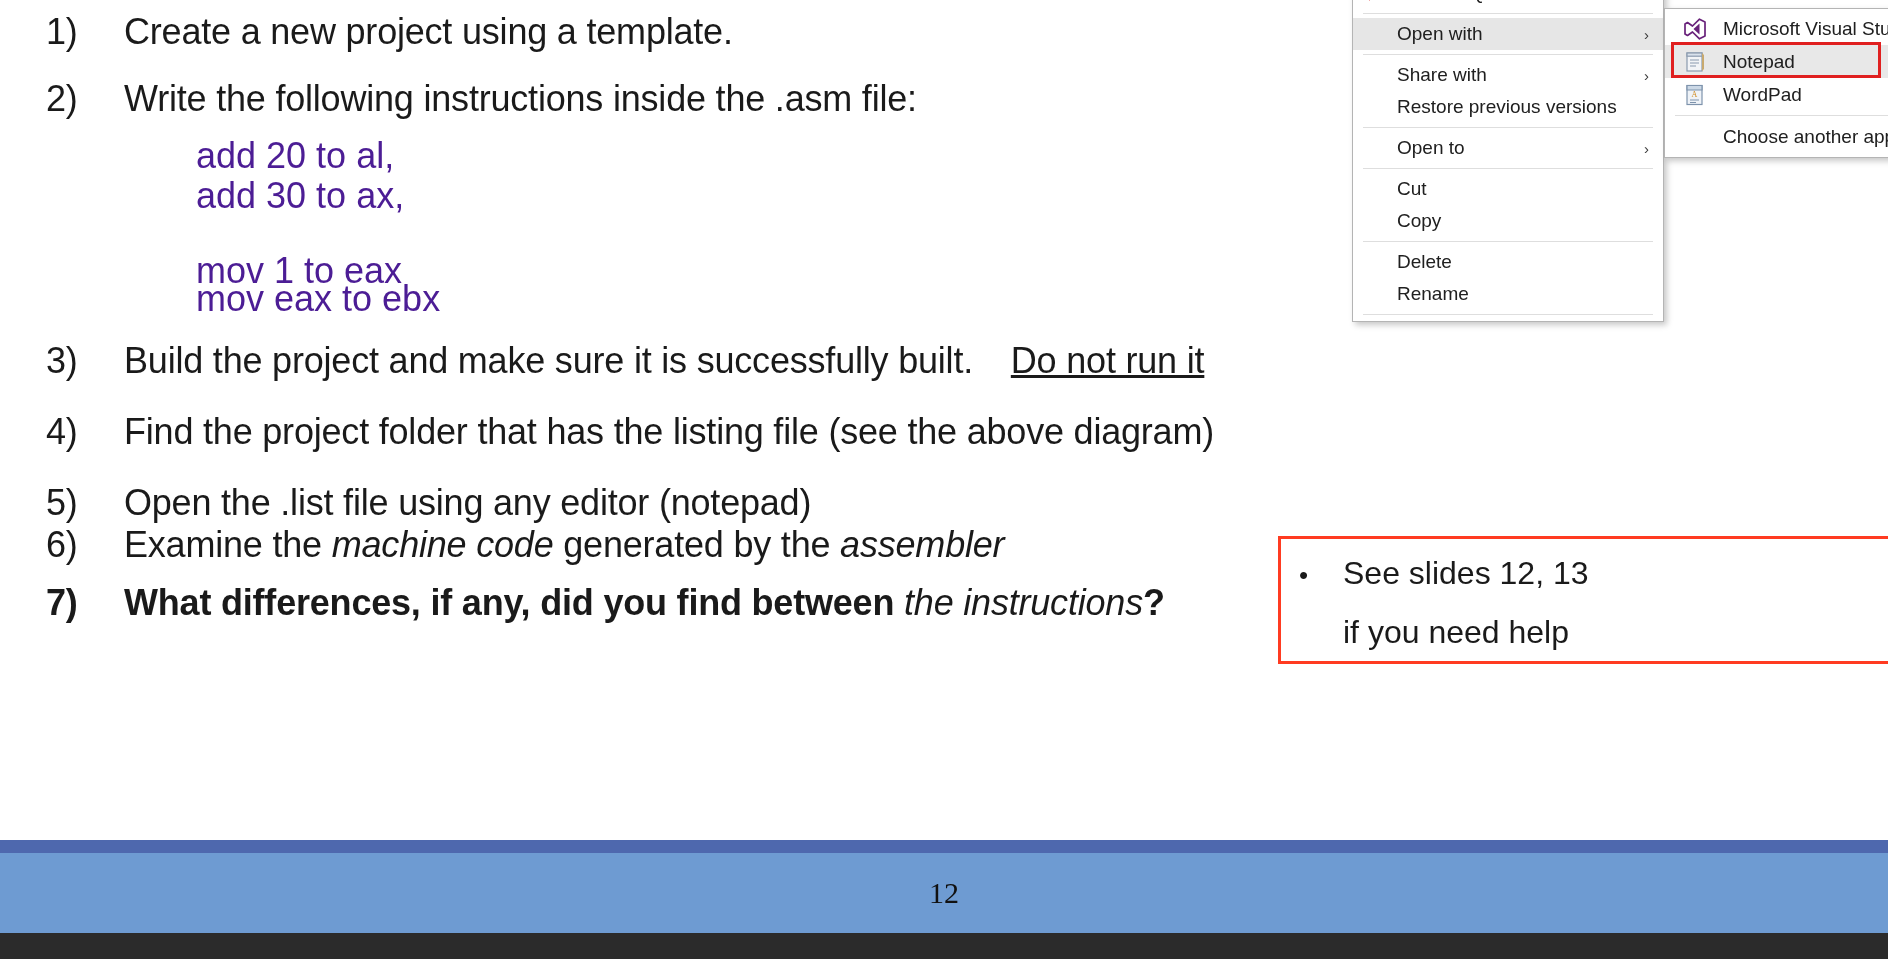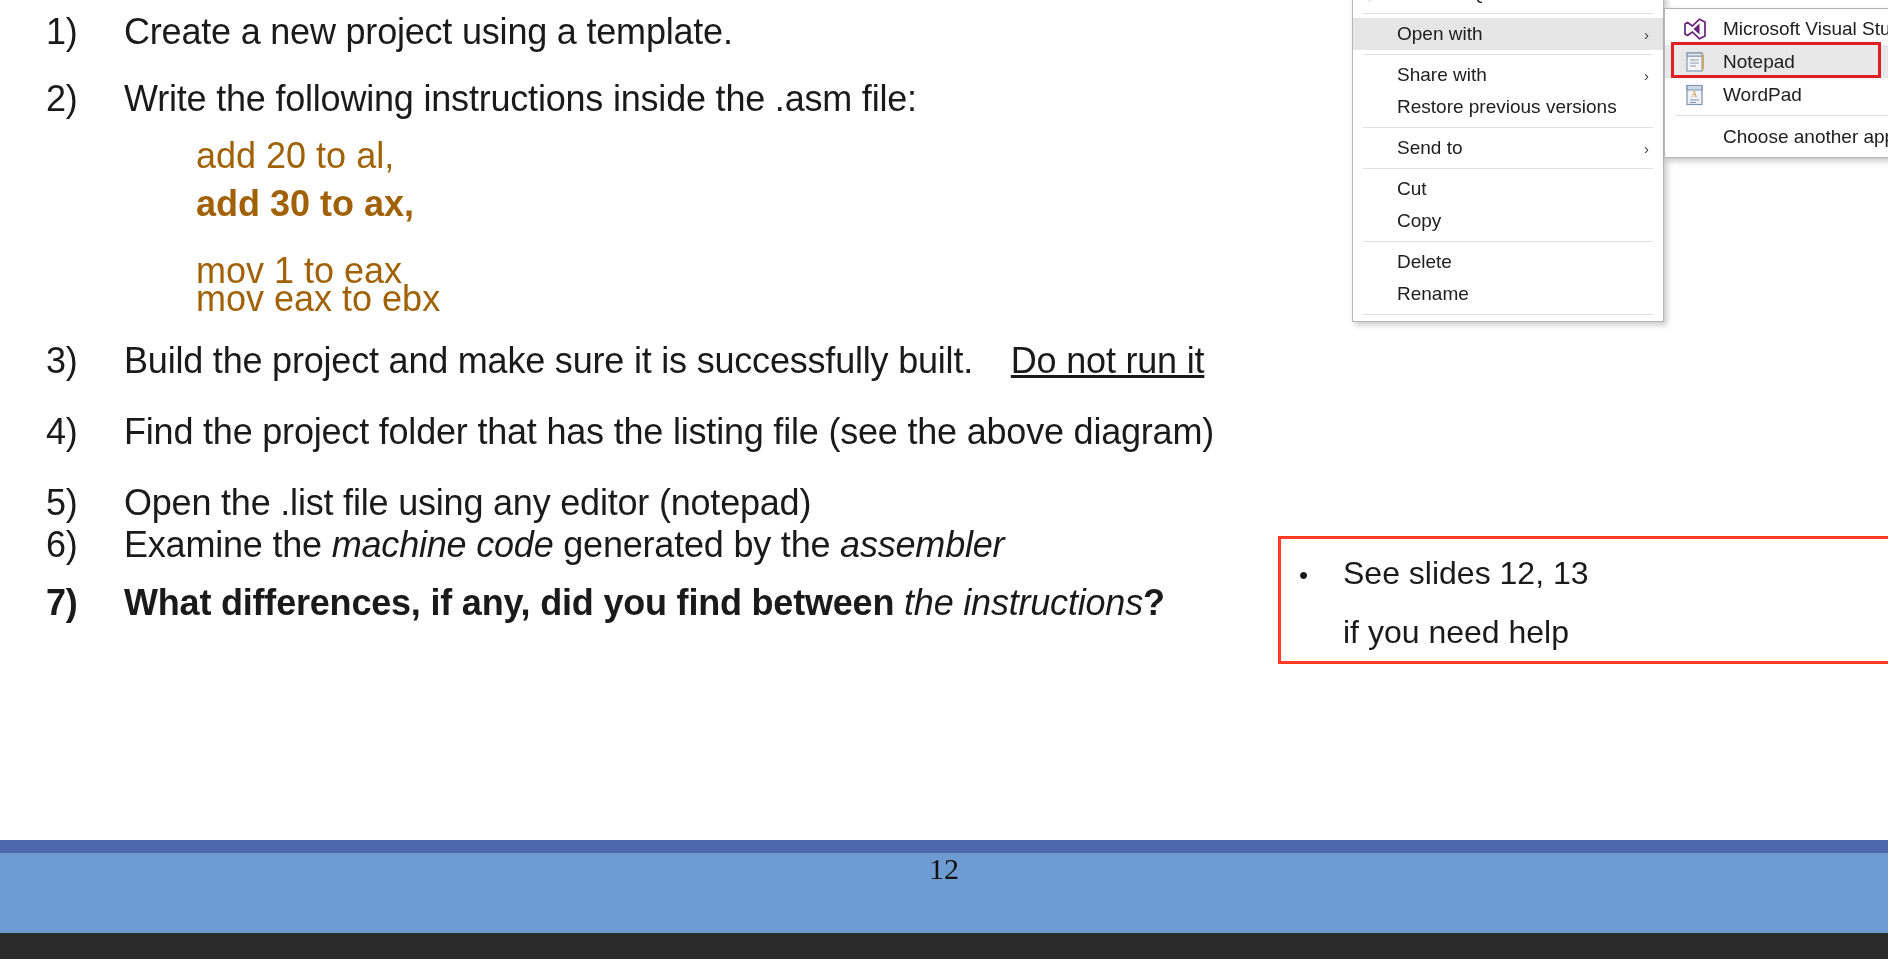--- a/index.html
+++ b/index.html
@@ -42,21 +42,21 @@
   }
   .step .txt { display: inline; }
   .step.bold { font-weight: bold; }
   .step .it { font-style: italic; }
   .step .bi { font-style: italic; font-weight: normal; }
   .step .ul { text-decoration: underline; margin-left: 28px; }
 
   .codeline {
     position: absolute;
     left: 196px;
-    color: #a16207;
+    color: #4c1d95;
     font-size: 36px;
     line-height: 1.12;
     white-space: nowrap;
     font-stretch: condensed;
   }
 
   
   #callout {
     position: absolute;
     left: 1278px;
@@ -99,21 +99,21 @@
     background: #4E68AE;
   }
   #footer-band {
     position: absolute;
     left: 0; top: 853px;
     width: 1888px; height: 80px;
     background: #6E9BD2;
   }
   #footer-pagenum {
     position: absolute;
-    left: 0; top: 829px;
+    left: 0; top: 853px;
     width: 1888px; height: 80px;
     display: flex;
     align-items: center;
     justify-content: center;
     color: #111111;
     font-family: "Liberation Serif", serif;
     font-size: 30px;
   }
   #footer-strip-bottom {
     position: absolute;
@@ -222,21 +222,21 @@
     <span class="num">1)</span>
     <span class="txt">Create a new project using a template.</span>
   </div>
 
   <div class="step" id="step2" style="left:46px; top:79px;">
     <span class="num">2)</span>
     <span class="txt">Write the following instructions inside the .asm file:</span>
   </div>
 
   <div class="codeline" style="top:136px;">add 20 to al,</div>
-  <div class="codeline" style="top:184px;font-weight:bold;">add 30 to ax,</div>
+  <div class="codeline" style="top:176px;">add 30 to ax,</div>
   <div class="codeline" style="top:231px;margin-top:20px;">mov 1 to eax</div>
   <div class="codeline" style="top:279px;">mov eax to ebx</div>
 
   <div class="step" style="left:46px; top:341px;">
     <span class="num">3)</span>
     <span class="txt"><span>Build the project and make sure it is successfully built. </span><span class="ul">Do not run it</span></span>
   </div>
 
   <div class="step" style="left:46px; top:412px;">
     <span class="num">4)</span>
@@ -296,21 +296,21 @@
     <span>Share with</span>
     <span class="arrow">›</span>
   </div>
 
   <div class="mi">
     <span>Restore previous versions</span>
   </div>
   <div class="msep"></div>
 
   <div class="mi">
-    <span>Send to</span>
+    <span>Open to</span>
     <span class="arrow">›</span>
   </div>
   <div class="msep"></div>
 
   <div class="mi">
     <span>Cut</span>
   </div>
   <div class="mi">
     <span>Copy</span>
   </div>

